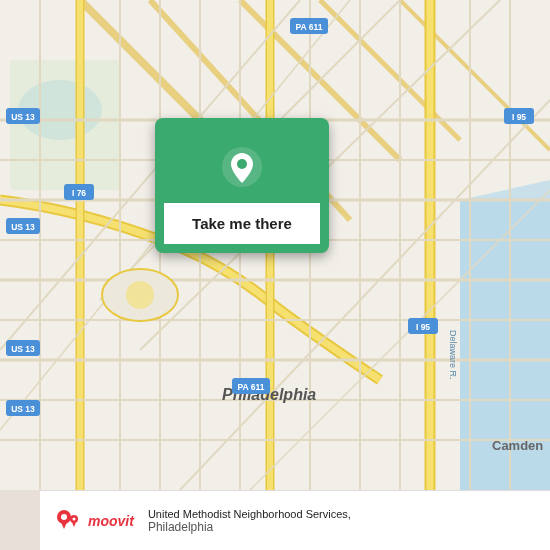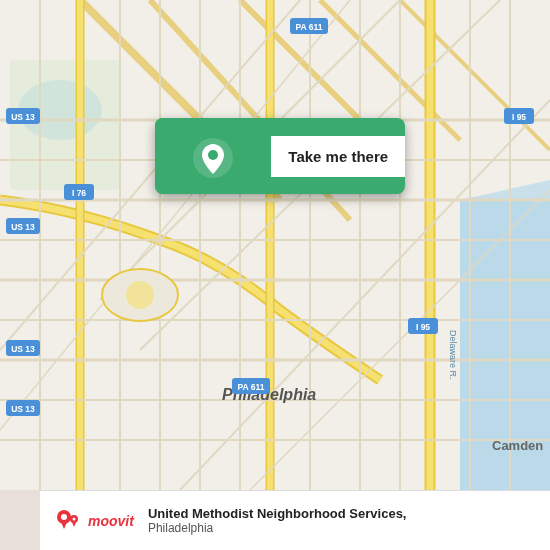--- a/index.html
+++ b/index.html
@@ -25,26 +25,26 @@
     #map-svg {
       width: 100%;
       height: 100%;
     }
 
     
     .map-popup {
       position: absolute;
       top: 118px;
       left: 155px;
-      width: 250px;
+      width: 174px;
       background: #3aaa6e;
       border-radius: 8px;
-      padding: 0;
-      display: flex;
-      flex-direction: row;
+      padding: 9px;
+      display: flex;
+      flex-direction: column;
       align-items: center;
       box-shadow: 0 4px 12px rgba(0,0,0,0.35);
       overflow: hidden;
       z-index: 10;
     }
 
     .map-popup-icon-area {
       background: #3aaa6e;
       width: 100%;
       display: flex;
@@ -121,22 +121,22 @@
       font-style: italic;
     }
 
     .bottom-bar-info {
       display: flex;
       flex-direction: column;
       overflow: hidden;
     }
 
     .location-name {
-      font-size: 13px;
-      font-weight: 700;
+      font-size: 11px;
+      font-weight: 400;
       color: #222;
       white-space: nowrap;
       overflow: hidden;
       text-overflow: ellipsis;
     }
 
     .location-city {
       font-size: 12px;
       color: #555;
     }

